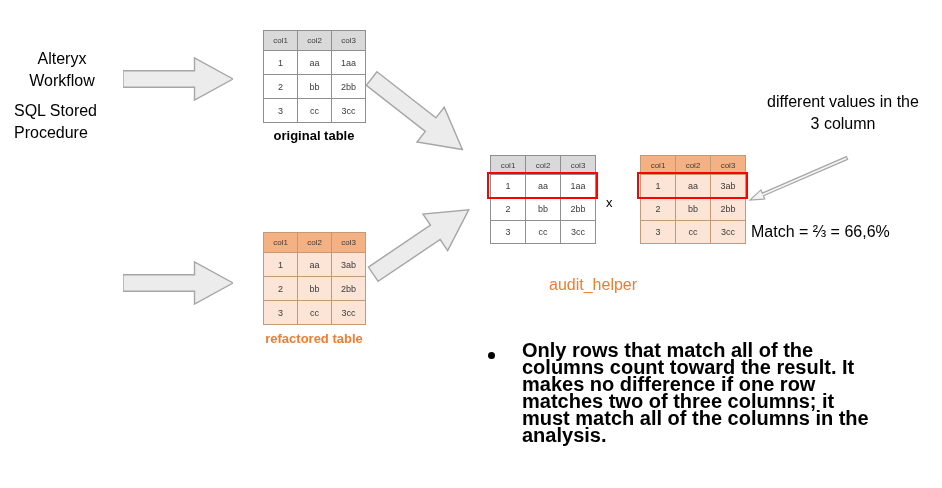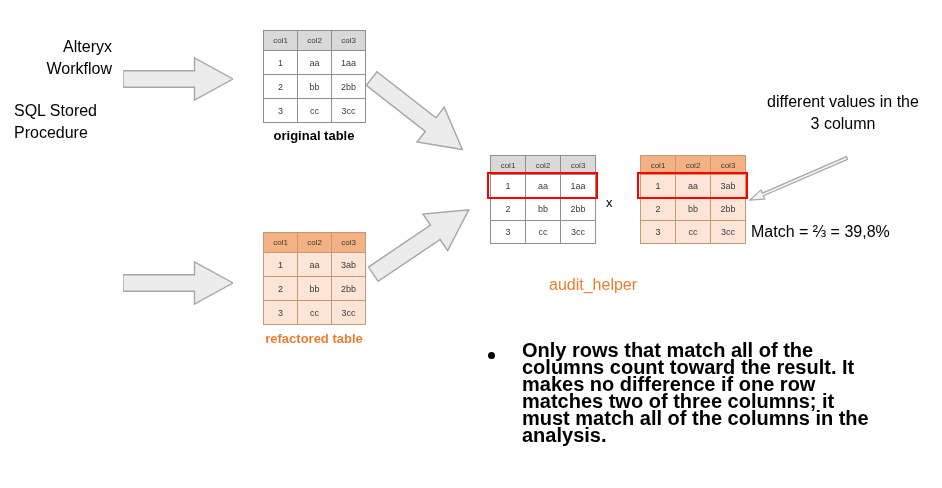--- a/index.html
+++ b/index.html
@@ -37,21 +37,21 @@
   .rotm34 { transform:rotate(-34deg); transform-origin:center; }
 
   .bullet-dot { position:absolute; width:7px; height:7px; border-radius:50%; background:#000; }
   .bullet-text { position:absolute; width:362px; font-size:20px; line-height:17px;font-weight:bold; }
 </style>
 </head>
 <body>
 
 <div class="canvas">
 
-  <div class="txt center" style="left:12px; top:36px; width:100px;text-align:right;">Alteryx
+  <div class="txt center" style="left:12px; top:48px; width:100px;">Alteryx
 Workflow</div>
   <div class="txt" style="left:14px; top:100px; width:140px;">SQL Stored
 Procedure</div>
 
   <div class="arrow" style="left:123px; top:56px;">
     <svg width="110" height="46" viewBox="0 0 120 50">
       <polygon points="0,16 78,16 78,2 120,25 78,48 78,34 0,34" fill="#ECECEC" stroke="#A6A6A6" stroke-width="1.5"></polygon>
     </svg>
   </div>
 
@@ -190,20 +190,20 @@
       <tr>
         <td>3</td>
         <td>cc</td>
         <td>3cc</td>
       </tr>
     </tbody>
       </table>
     <div class="hl"></div>
   </div>
 
-  <div class="txt" style="left:751px; top:221px;">Match = ⅔ = 39,8%</div>
+  <div class="txt" style="left:751px; top:221px;">Match = ⅔ = 66,6%</div>
 
   <div class="txt orange-text" style="left:549px; top:274px;">audit_helper</div>
 
   <div class="bullet-dot" style="left:488px; top:352px;"></div>
   <div class="bullet-text" style="left:522px; top:342px;">Only rows that match all of the columns count toward the result. It makes no difference if one row matches two of three columns; it must match all of the columns in the analysis.</div>
 
 </div>
 
 </body></html>

